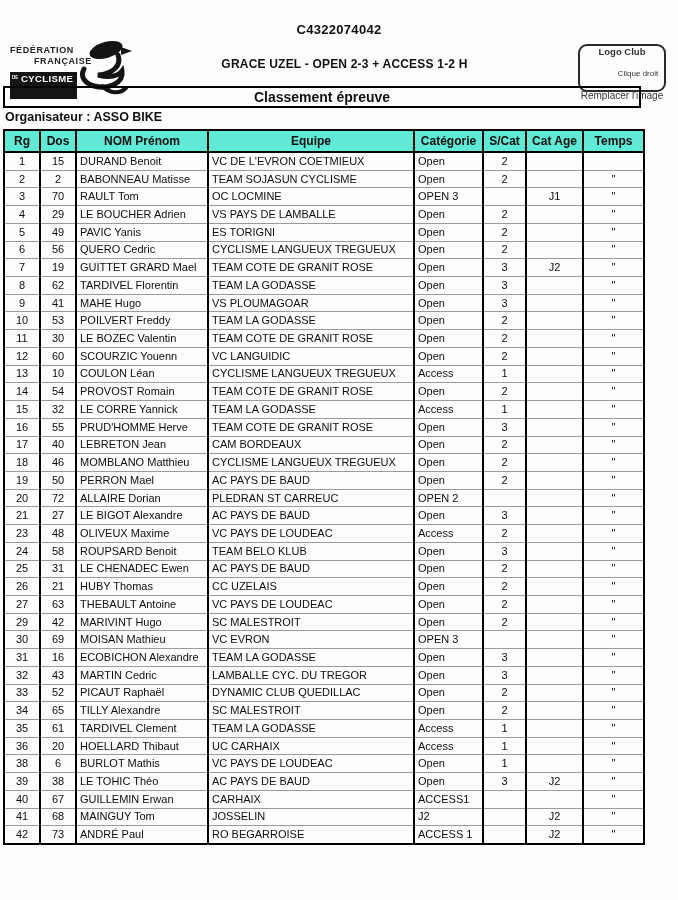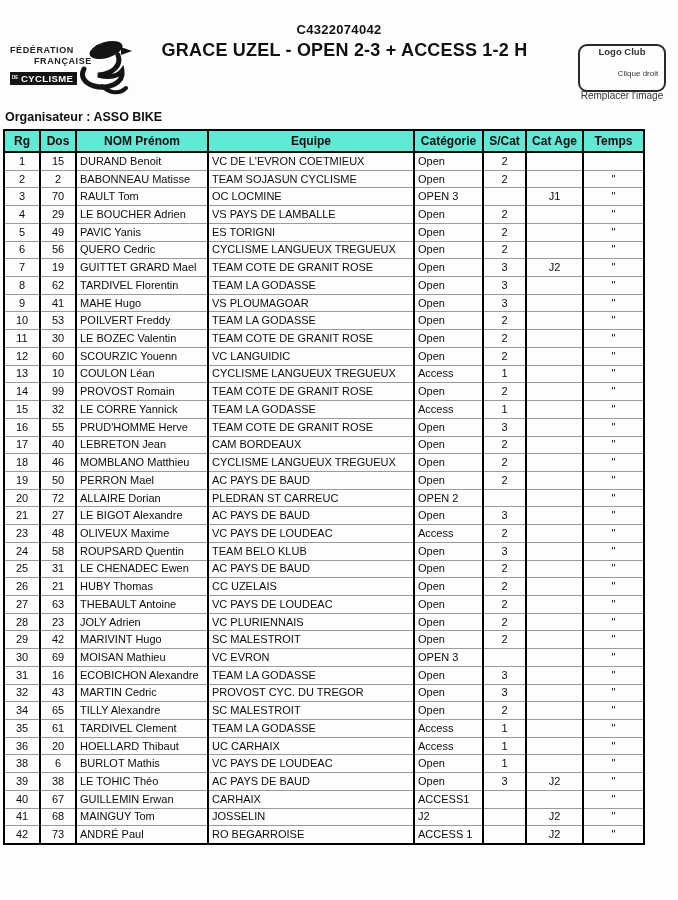--- a/index.html
+++ b/index.html
@@ -7,27 +7,27 @@
     position:relative;width:678px;height:900px;background:#fdfdfc;
     font-family:"Liberation Sans", sans-serif;color:#111;overflow:hidden;
   }
   
   .ffc-logo{position:absolute;left:10px;top:40px;width:135px;height:62px;}
   .ffc-swoosh{position:absolute;left:48px;top:-2px;}
   .ffc-text{position:absolute;left:0;top:6px;line-height:1;}
   .ffc-l1,.ffc-l2{font-size:9px;font-weight:bold;letter-spacing:.6px;color:#222;}
   .ffc-l2{margin-top:2px;margin-left:24px;}
   .ffc-bar{margin-top:3px;background:#151515;color:#fff;display:inline-flex;align-items:center;
-    padding:2px 4px 2px 2px;font-weight:bold;}
+    padding:2px 4px 16px 2px;font-weight:bold;}
   .ffc-de{font-size:4.5px;line-height:1;margin-right:2px;display:inline-block;width:7px;}
   .ffc-cyclisme{font-size:9.5px;letter-spacing:.4px;}
   
   .titles{position:absolute;left:0;top:22px;width:678px;text-align:center;}
   .event-code{font-size:13px;font-weight:bold;letter-spacing:.3px;}
-  .race-title{font-size:18px;font-weight:bold;margin-top:3px;letter-spacing:.2px;padding-left:11px;}
+  .race-title{font-size:12px;font-weight:bold;margin-top:20px;letter-spacing:.2px;padding-left:11px;}
   
   .logo-club{position:absolute;left:578px;top:44px;width:84px;height:44px;
     border:2px solid #2a2a2a;border-radius:9px;text-align:center;
     display:flex;flex-direction:column;gap:12px;background:#fdfdfc;}
   .lc1{font-size:9.5px;font-weight:bold;color:#333;}
   .lc2{font-size:8px;color:#333;padding-left:32px;}
   .lc3{font-size:10px;color:#333;}
   
   .banner{position:absolute;left:3px;top:86px;width:634px;height:18px;
     border:2px solid #000;display:flex;align-items:center;justify-content:center;}
@@ -81,20 +81,23 @@
     <div class="event-code">C4322074042</div>
     <div class="race-title">GRACE UZEL - OPEN 2-3 + ACCESS 1-2 H</div>
   </div>
 
   <div class="logo-club">
     <div class="lc1">Logo Club</div>
     <div class="lc2">Clique droit</div>
     <div class="lc3">Remplacer l'image</div>
   </div>
 
+  <div class="banner">
+    <span>Classement épreuve</span>
+  </div>
 
   <div class="organizer">Organisateur : ASSO BIKE</div>
 
   <table class="results">
     <colgroup>
         <col style="width: 36px;">
         <col style="width: 36px;">
         <col style="width: 132px;">
         <col style="width: 206px;">
         <col style="width: 69px;">
@@ -240,21 +243,21 @@
           <td class="ac">10</td>
           <td class="al">COULON Léan</td>
           <td class="al">CYCLISME LANGUEUX TREGUEUX</td>
           <td class="al">Access</td>
           <td class="ac">1</td>
           <td class="ac"></td>
           <td class="ac">"</td>
         </tr>
         <tr>
           <td class="ac">14</td>
-          <td class="ac">99</td>
+          <td class="ac">54</td>
           <td class="al">PROVOST Romain</td>
           <td class="al">TEAM COTE DE GRANIT ROSE</td>
           <td class="al">Open</td>
           <td class="ac">2</td>
           <td class="ac"></td>
           <td class="ac">"</td>
         </tr>
         <tr>
           <td class="ac">15</td>
           <td class="ac">32</td>
@@ -331,21 +334,21 @@
           <td class="al">OLIVEUX Maxime</td>
           <td class="al">VC PAYS DE LOUDEAC</td>
           <td class="al">Access</td>
           <td class="ac">2</td>
           <td class="ac"></td>
           <td class="ac">"</td>
         </tr>
         <tr>
           <td class="ac">24</td>
           <td class="ac">58</td>
-          <td class="al">ROUPSARD Quentin</td>
+          <td class="al">ROUPSARD Benoit</td>
           <td class="al">TEAM BELO KLUB</td>
           <td class="al">Open</td>
           <td class="ac">3</td>
           <td class="ac"></td>
           <td class="ac">"</td>
         </tr>
         <tr>
           <td class="ac">25</td>
           <td class="ac">31</td>
           <td class="al">LE CHENADEC Ewen</td>
@@ -363,30 +366,20 @@
           <td class="al">Open</td>
           <td class="ac">2</td>
           <td class="ac"></td>
           <td class="ac">"</td>
         </tr>
         <tr>
           <td class="ac">27</td>
           <td class="ac">63</td>
           <td class="al">THEBAULT Antoine</td>
           <td class="al">VC PAYS DE LOUDEAC</td>
-          <td class="al">Open</td>
-          <td class="ac">2</td>
-          <td class="ac"></td>
-          <td class="ac">"</td>
-        </tr>
-        <tr>
-          <td class="ac">28</td>
-          <td class="ac">23</td>
-          <td class="al">JOLY Adrien</td>
-          <td class="al">VC PLURIENNAIS</td>
           <td class="al">Open</td>
           <td class="ac">2</td>
           <td class="ac"></td>
           <td class="ac">"</td>
         </tr>
         <tr>
           <td class="ac">29</td>
           <td class="ac">42</td>
           <td class="al">MARIVINT Hugo</td>
           <td class="al">SC MALESTROIT</td>
@@ -412,23 +405,33 @@
           <td class="al">TEAM LA GODASSE</td>
           <td class="al">Open</td>
           <td class="ac">3</td>
           <td class="ac"></td>
           <td class="ac">"</td>
         </tr>
         <tr>
           <td class="ac">32</td>
           <td class="ac">43</td>
           <td class="al">MARTIN Cedric</td>
-          <td class="al">PROVOST CYC. DU TREGOR</td>
-          <td class="al">Open</td>
-          <td class="ac">3</td>
+          <td class="al">LAMBALLE CYC. DU TREGOR</td>
+          <td class="al">Open</td>
+          <td class="ac">3</td>
+          <td class="ac"></td>
+          <td class="ac">"</td>
+        </tr>
+        <tr>
+          <td class="ac">33</td>
+          <td class="ac">52</td>
+          <td class="al">PICAUT Raphaël</td>
+          <td class="al">DYNAMIC CLUB QUEDILLAC</td>
+          <td class="al">Open</td>
+          <td class="ac">2</td>
           <td class="ac"></td>
           <td class="ac">"</td>
         </tr>
         <tr>
           <td class="ac">34</td>
           <td class="ac">65</td>
           <td class="al">TILLY Alexandre</td>
           <td class="al">SC MALESTROIT</td>
           <td class="al">Open</td>
           <td class="ac">2</td>

